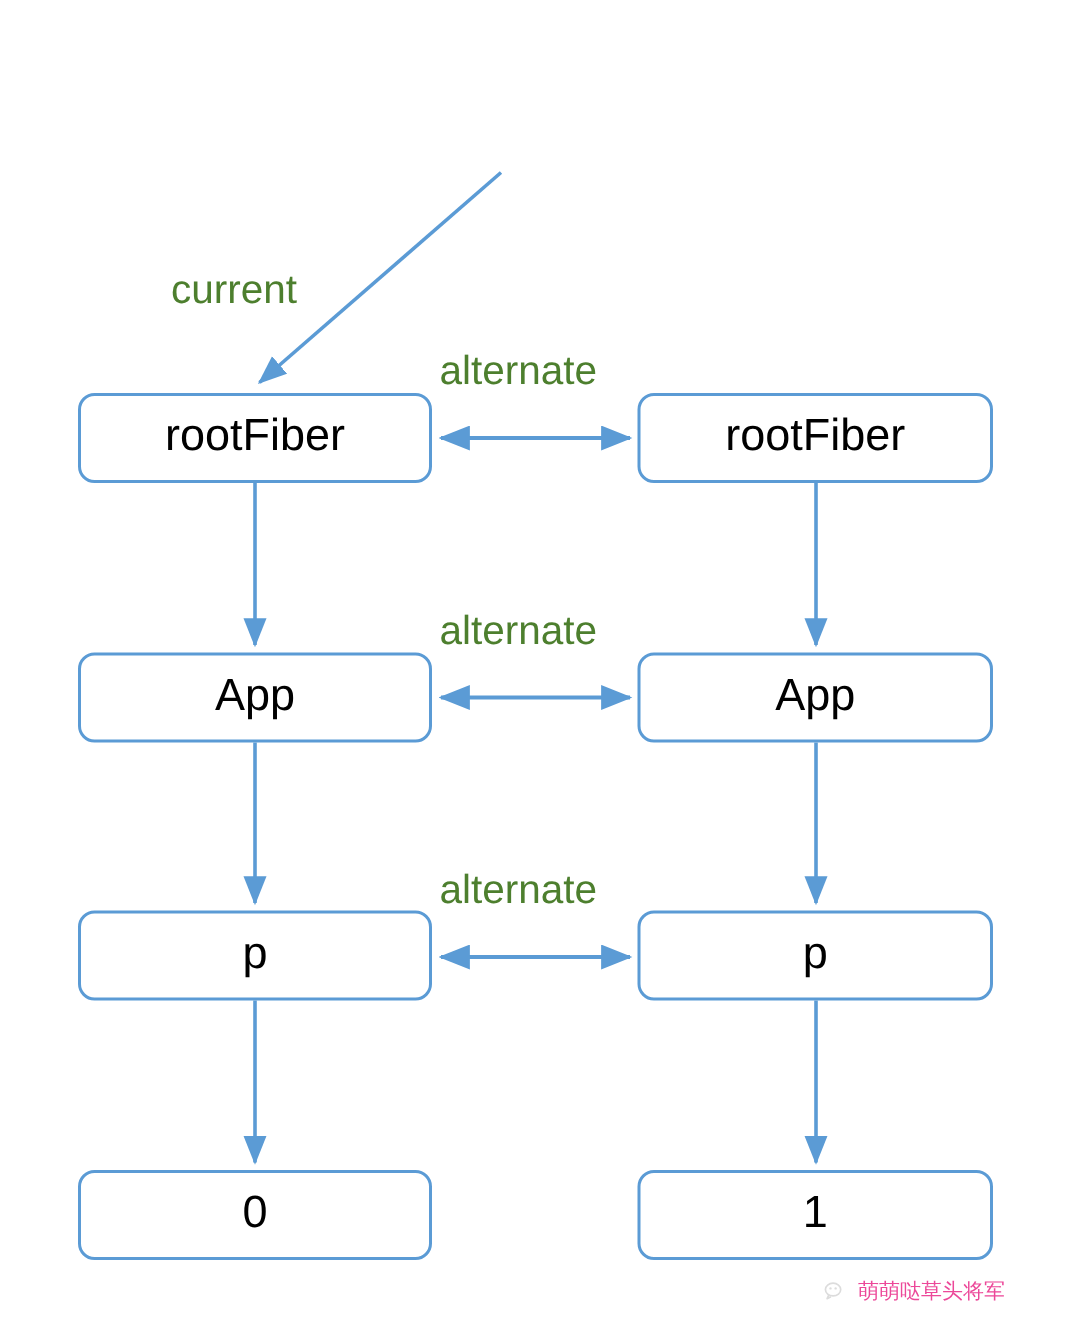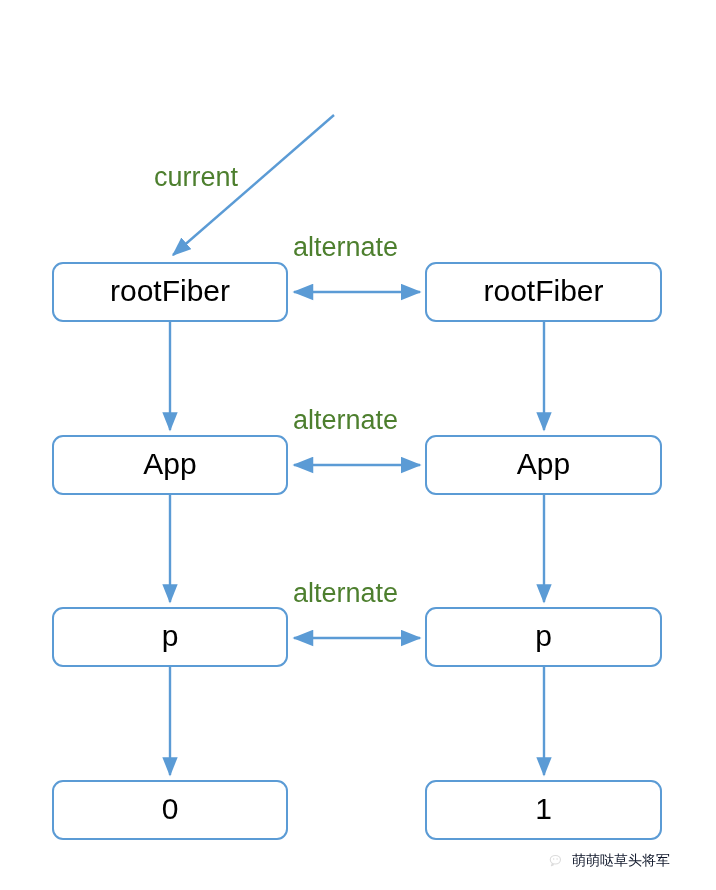--- a/index.html
+++ b/index.html
@@ -50,21 +50,21 @@
     top: 0;
     width: 716px;
     height: 890px;
     pointer-events: none;
   }
   .watermark {
     position: absolute;
     display: flex;
     align-items: center;
     gap: 6px;
-    color: #0f172a;
+    color: #ec4899;
     font-size: 14px;
     font-family: "DejaVu Sans", sans-serif;
     white-space: nowrap;
   }
   .wm-icon {
     display: inline-block;
     width: 17px;
     height: 17px;
   }
 </style>
@@ -124,21 +124,21 @@
   </div>
 
   <div class="node" style="left:52px; top:780px; width:236px; height:60px;">
     <span class="node-label">0</span>
   </div>
 
   <div class="node" style="left:425px; top:780px; width:237px; height:60px;">
     <span class="node-label">1</span>
   </div>
 
-  <div class="edge-label" style="left:114px; top:164px;margin-left:40px;">current</div>
+  <div class="edge-label" style="left:114px; top:180px;">current</div>
   <div class="edge-label" style="left:293px; top:234px;">alternate</div>
   <div class="edge-label" style="left:293px; top:407px;">alternate</div>
   <div class="edge-label" style="left:293px; top:580px;">alternate</div>
 
   <div class="watermark" style="left:549px; top:852px;">
     <span class="wm-icon">
       <svg viewBox="0 0 24 24" width="17" height="17" aria-hidden="true">
         <ellipse cx="9" cy="9.5" rx="7.2" ry="6" fill="none" stroke="#dcdcdc" stroke-width="1.6"></ellipse>
         <path d="M5 14.5 L3.4 18 L7 16.2" fill="none" stroke="#dcdcdc" stroke-width="1.6" stroke-linejoin="round"></path>
         <circle cx="6.6" cy="8.4" r="1.1" fill="#dcdcdc"></circle>

